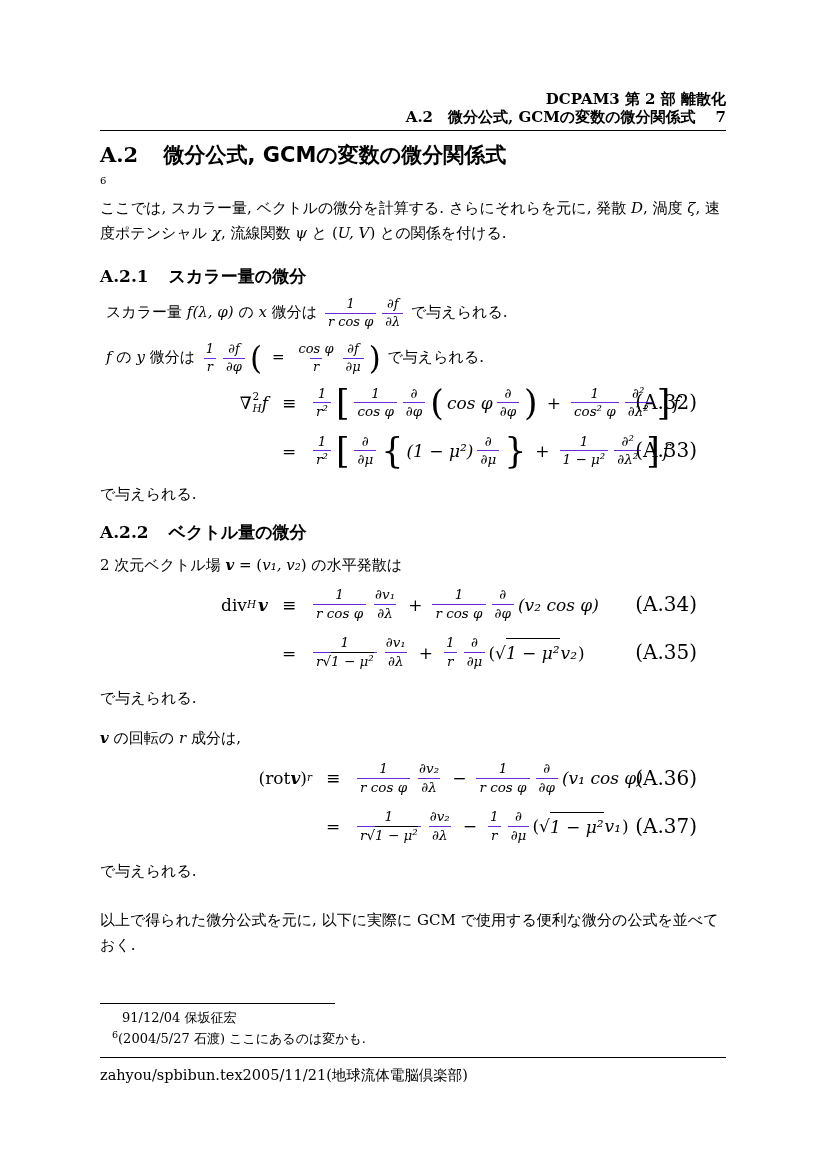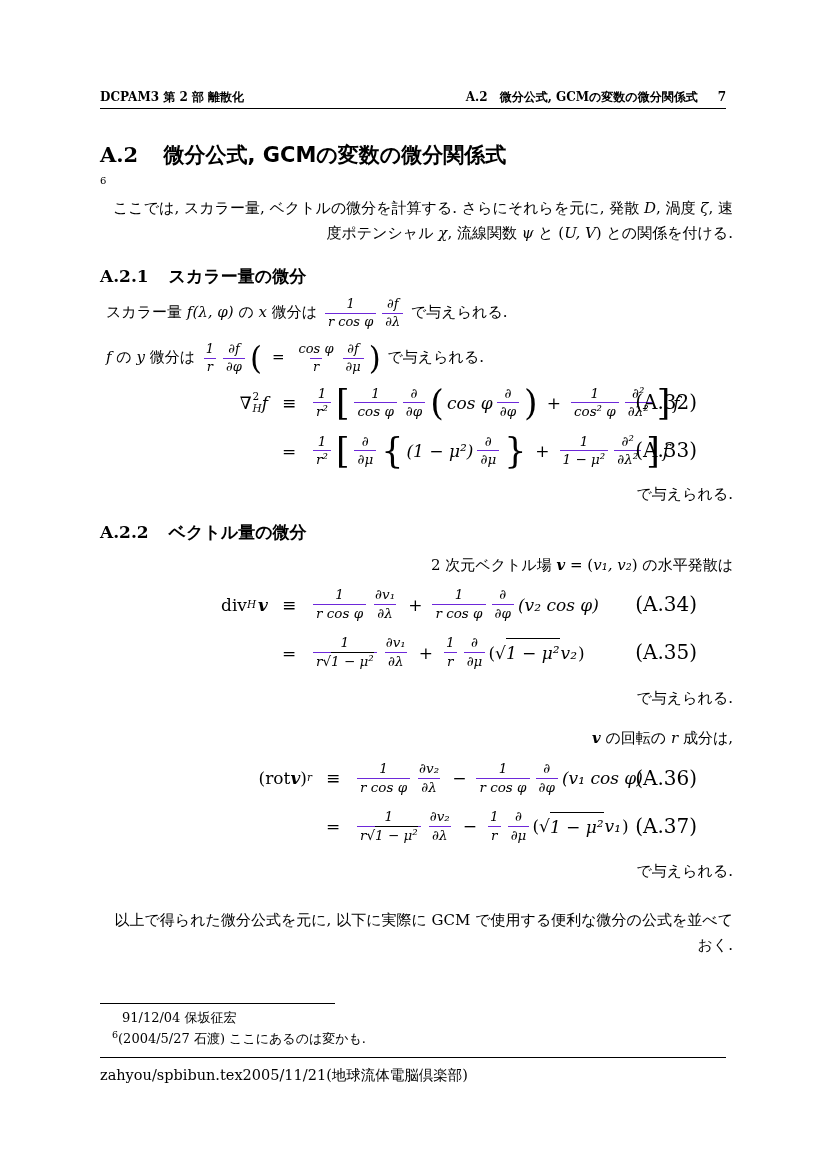--- a/index.html
+++ b/index.html
@@ -1,31 +1,31 @@
 <!DOCTYPE html>
 <html><head>
 <meta charset="utf-8">
 <style>
   html,body{margin:0;padding:0;background:#ffffff;color:#000;}
   .page{position:relative;width:826px;height:1169px;background:#fff;overflow:hidden;
         font-family:"DejaVu Serif",serif;font-size:15px;line-height:1.65;}
   
   .header{position:absolute;left:100px;top:90px;width:626px;display:flex;justify-content:space-between;
-          align-items:flex-end;font-weight:bold;font-size:12px;border-bottom:1.5px solid #000;padding-bottom:4px;line-height:1.2;}
+          align-items:flex-end;font-weight:bold;font-size:15px;border-bottom:1.5px solid #000;padding-bottom:4px;line-height:1.2;flex-direction:column;}
   .hright{display:flex;gap:20px;}
   
   .content{position:absolute;left:100px;top:128px;width:633px;}
   .h1{margin:14px 0 0;font-size:21px;font-weight:bold;line-height:1.2;}
   .h1 .lbl{font-family:"DejaVu Serif",serif;}
   .h1 .ttl{font-family:"DejaVu Sans",sans-serif;margin-left:18px;}
   .h2{margin:20px 0 0;font-size:17px;font-weight:bold;line-height:1.2;}
   .h2 .lbl{font-family:"DejaVu Serif",serif;}
   .h2 .ttl{font-family:"DejaVu Sans",sans-serif;margin-left:14px;}
   .fnmark{font-size:10px;margin:8px 0 0;line-height:1;}
-  .para{margin:10px 0 0;text-align:right;}
+  .para{margin:10px 0 0;}
   .ipara{margin:10px 6px 0;}
   
   .mi{font-style:italic;}
   .rm{font-style:normal;}
   .bv{font-weight:bold;font-style:italic;}
   .frac{display:inline-flex;flex-direction:column;align-items:center;vertical-align:middle;
         margin:0 3px;font-size:13.5px;line-height:1.3;font-style:italic;text-align:center;}
   .frac .num{padding:0 3px;white-space:nowrap;}
   .frac .den{border-top:1px solid #6d28d9;padding:0 3px;white-space:nowrap;}
   .ipara .frac{font-size:13px;}

